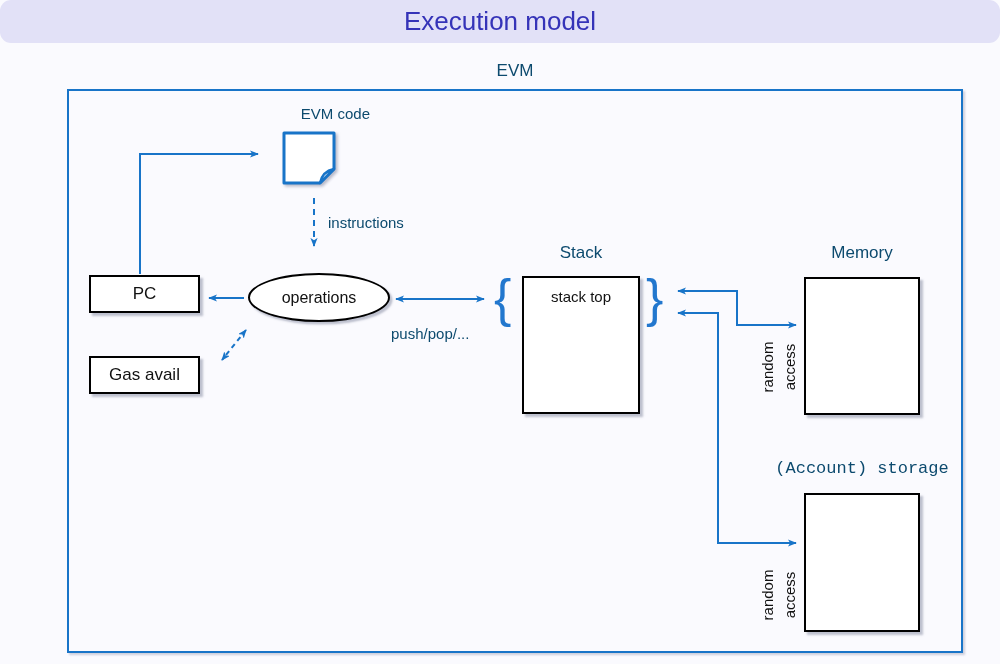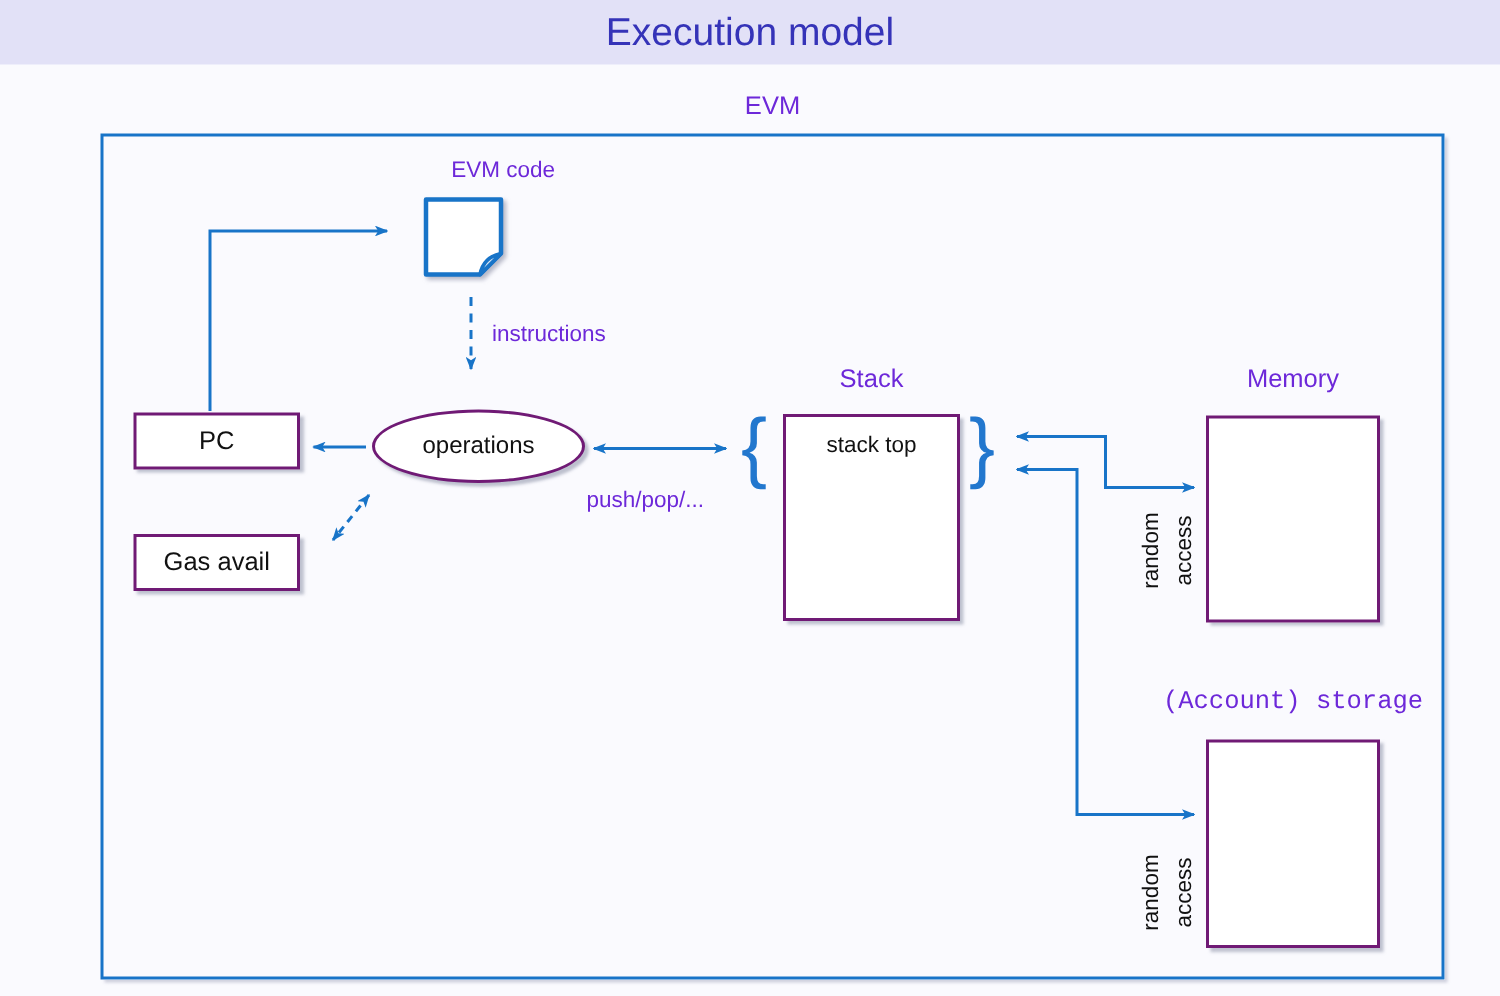--- a/index.html
+++ b/index.html
@@ -11,36 +11,37 @@
     position: relative;
   }
   .titlebar {
     position: absolute; left: 0; top: 0;
     width: 1000px; height: 43px;
     background: #e2e1f7;
     text-align: center;
     line-height: 43px;
     font-size: 26px;
     color: #3533b8;
+    border-radius: 11px;
   }
   .outer-box {
     position: absolute; left: 67px; top: 89px;
     width: 896px; height: 564px;
     border: 2px solid #1874c8;
     box-shadow: 2px 2px 2px rgba(150,155,180,0.45);
   }
-  .lbl { position: absolute; color: #6d28d9; }
+  .lbl { position: absolute; color: #0c4a6e; }
   .evm-label {
     left: 67px; top: 61px; width: 896px;
     text-align: center; font-size: 17px;
   }
   .node {
     position: absolute;
     background: #ffffff;
-    border: 2px solid #701a75;
+    border: 2px solid #000000;
     box-shadow: 2.5px 2.5px 2px rgba(130,135,160,0.5);
     display: flex; align-items: center; justify-content: center;
     color: #111;
   }
   .pc-box   { left: 89px;  top: 275px; width: 111px; height: 38px; font-size: 17px; }
   .gas-box  { left: 89px;  top: 356px; width: 111px; height: 38px; font-size: 17px; }
   .ops-ellipse {
     left: 248px; top: 273px; width: 142px; height: 49px;
     border-radius: 50%;
     font-size: 16px;

